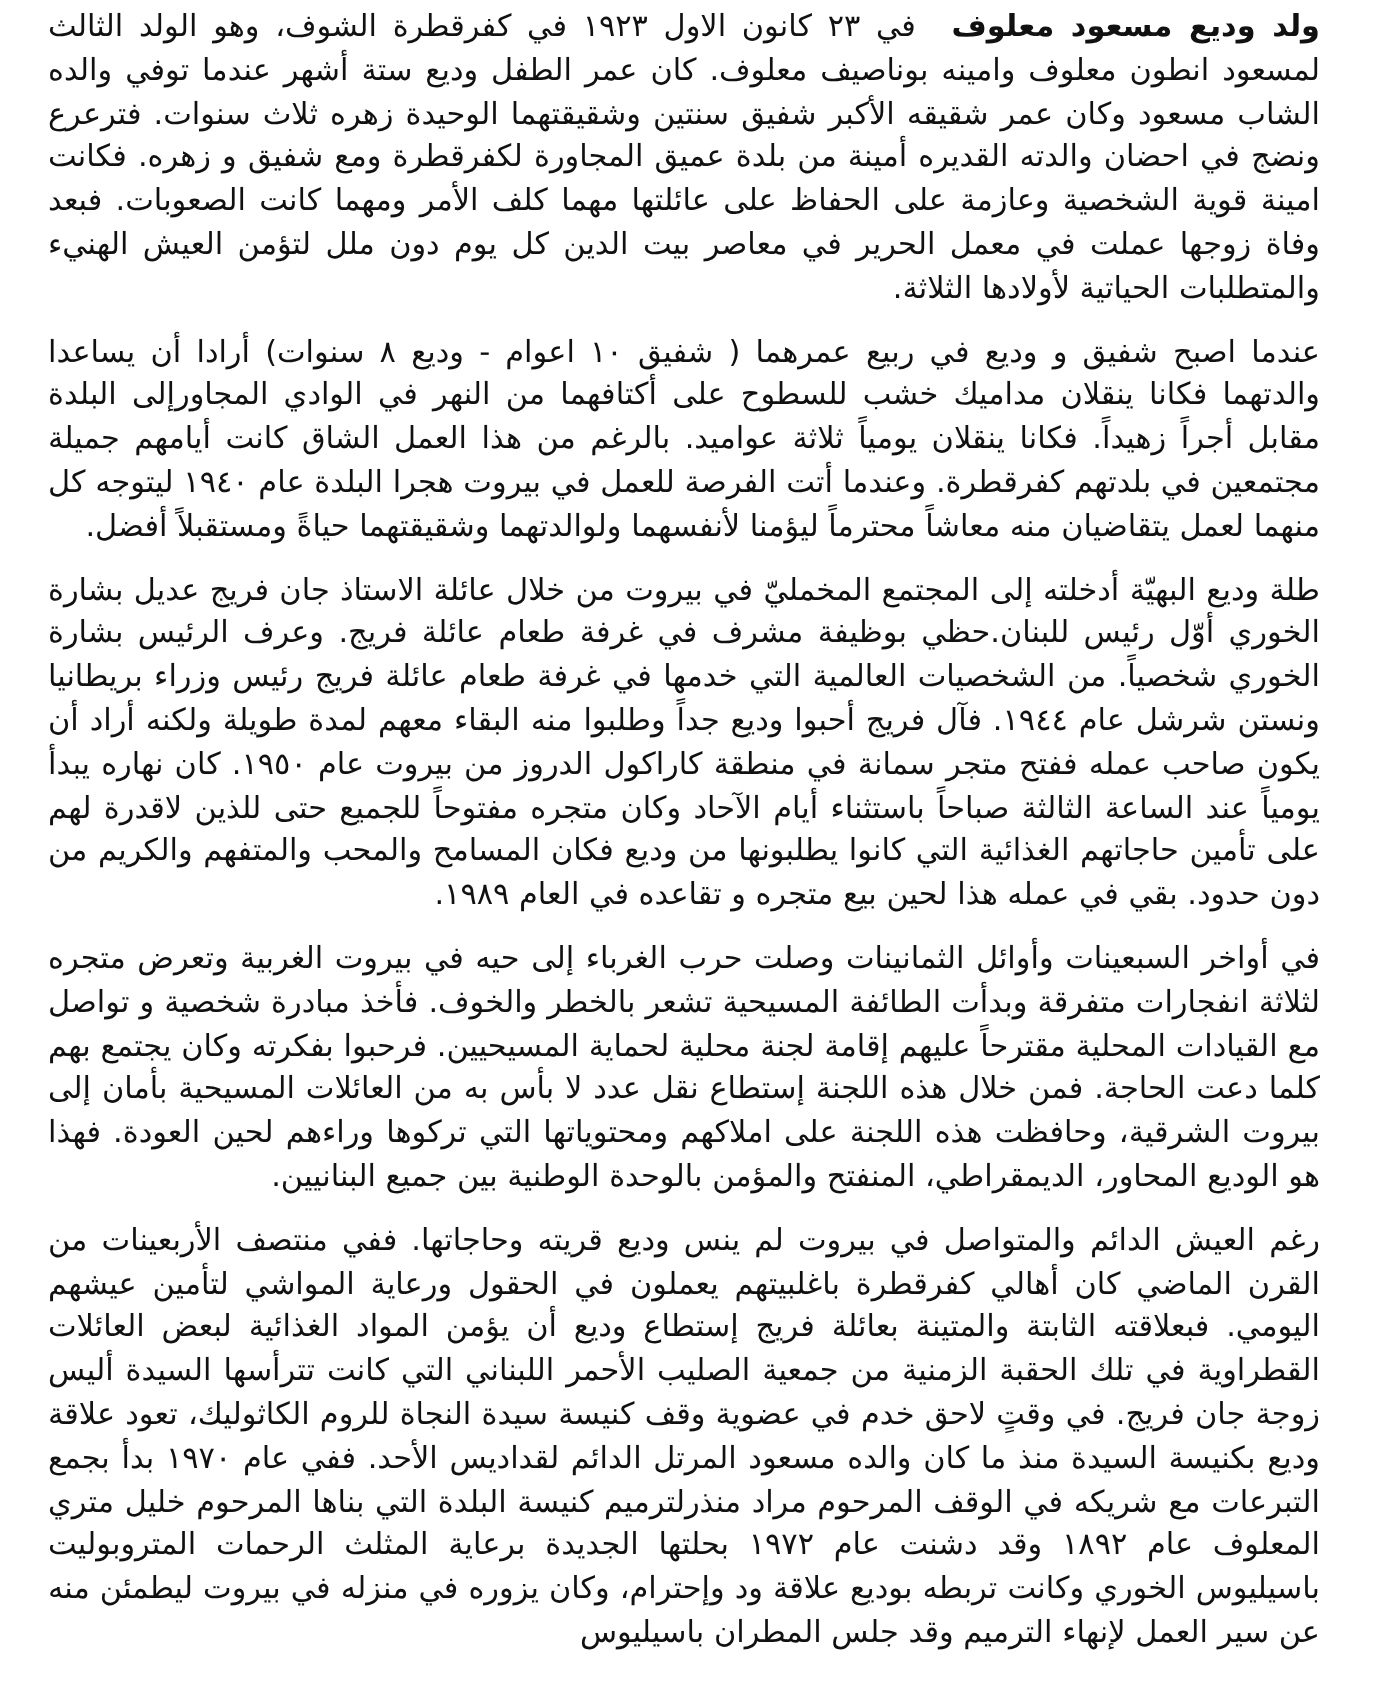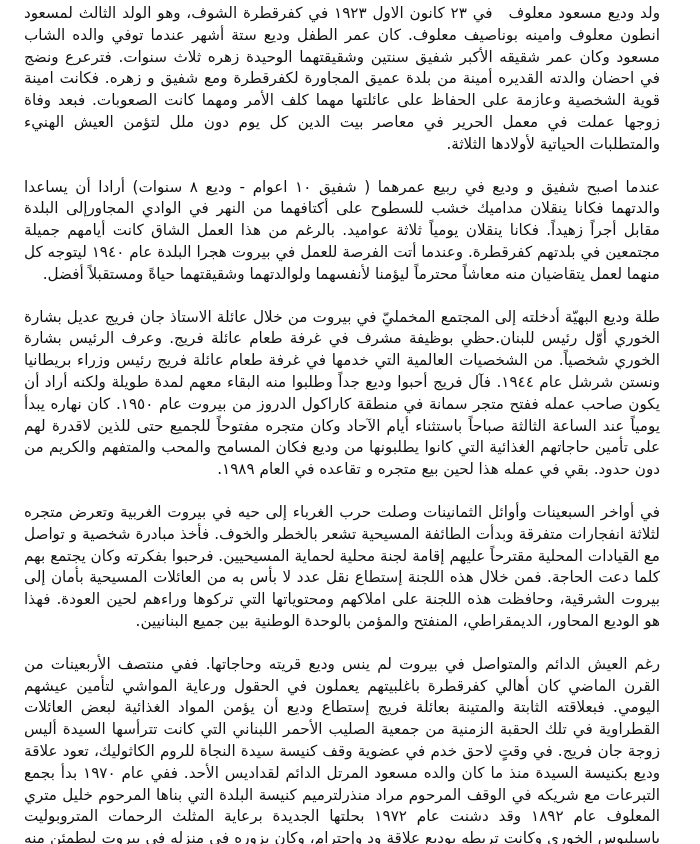--- a/index.html
+++ b/index.html
@@ -23,24 +23,24 @@
     font-size: 15.2px;
     line-height: 21.8px;
     color: #111111;
   }
   .para {
     margin: 0;
     text-align: justify;
     text-align-last: right;
   }
   .para + .para {
-    margin-top: 21px;
+    margin-top: 10px;
   }
   .bold {
-    font-weight: normal;
+    font-weight: bold;
     margin-left: 10px;
   }
 </style>
 </head>
 <body>
 
 <div class="page">
   <p class="para">
     <span class="bold">ولد وديع مسعود معلوف</span><span> في ٢٣ كانون الاول ١٩٢٣ في كفرقطرة الشوف، وهو الولد الثالث لمسعود انطون معلوف وامينه بوناصيف معلوف. كان عمر الطفل وديع ستة أشهر عندما توفي والده الشاب مسعود وكان عمر شقيقه الأكبر شفيق سنتين وشقيقتهما الوحيدة زهره ثلاث سنوات. فترعرع ونضج في احضان والدته القديره أمينة من بلدة عميق المجاورة لكفرقطرة ومع شفيق و زهره. فكانت امينة قوية الشخصية وعازمة على الحفاظ على عائلتها مهما كلف الأمر ومهما كانت الصعوبات.  فبعد وفاة زوجها عملت في معمل الحرير في معاصر بيت الدين كل يوم دون ملل لتؤمن العيش الهنيء والمتطلبات الحياتية لأولادها الثلاثة.</span>
   </p>

